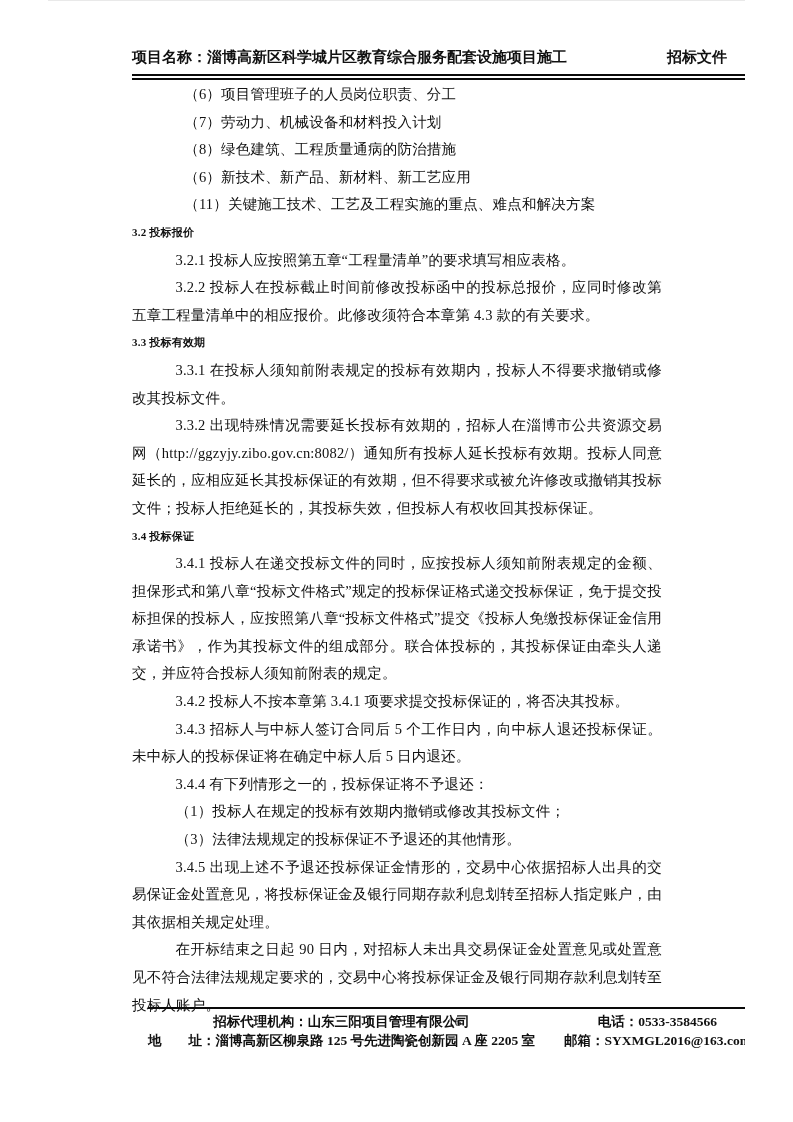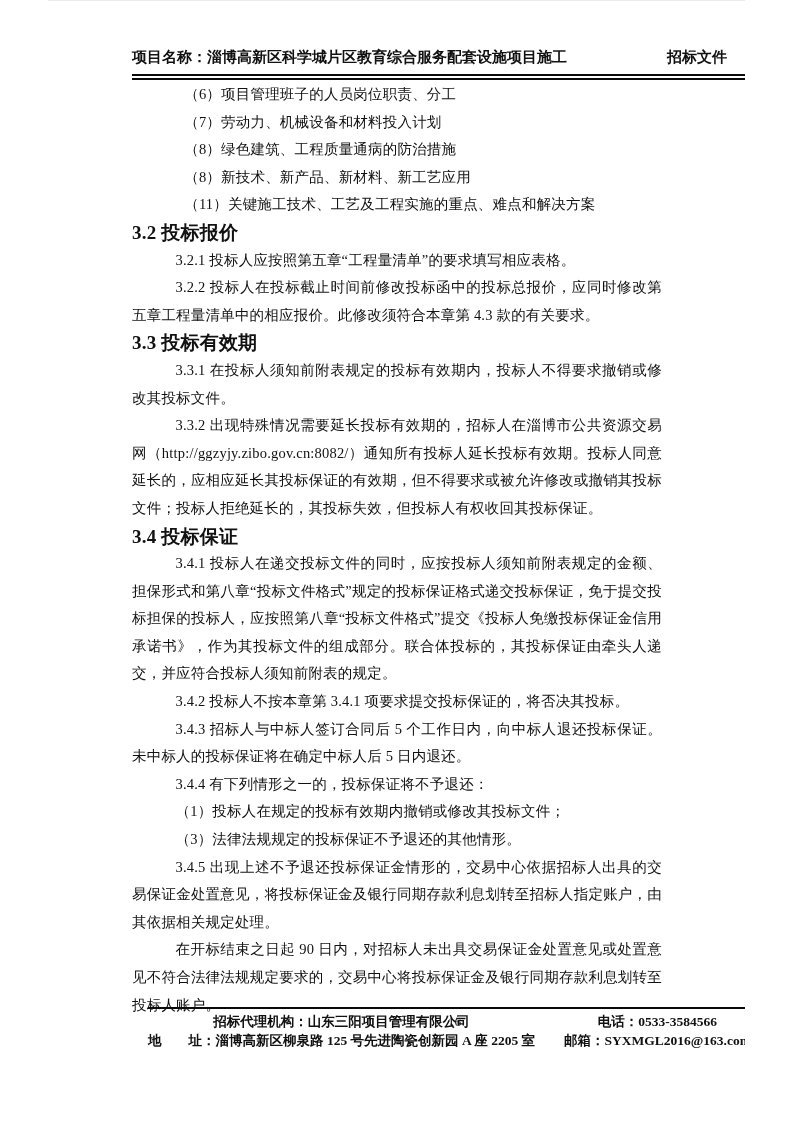--- a/index.html
+++ b/index.html
@@ -41,21 +41,21 @@
     position: absolute;
     left: 84px;
     right: 83px;
     top: 80px;
     font-size: 14.5px;
     line-height: 27.6px;
     letter-spacing: 0.2px;
   }
   .body p { margin: 0; }
   .b-li  { text-indent: 3.6em; text-align: left; }
-  .b-h   { font-weight: 700; text-indent: 0; font-size: 19px; }
+  .b-h   { font-weight: 700; text-indent: 0; font-size: 11px; }
   .b-p   { text-indent: 3em; text-align: justify; text-justify: inter-character; }
   
   .footer {
     position: absolute;
     left: 100px;
     width: 613px;
     top: 1006px;
     text-align: center;
   }
   .footer-rule { border-top: 2px solid #0a0a0a; }
@@ -85,21 +85,21 @@
       <span class="header-project">项目名称：淄博高新区科学城片区教育综合服务配套设施项目施工</span>
       <span class="header-doc">招标文件</span>
     </div>
     <div class="header-rule"></div>
   </div>
 
   <div class="body">
     <p class="b-li">（6）项目管理班子的人员岗位职责、分工</p>
     <p class="b-li">（7）劳动力、机械设备和材料投入计划</p>
     <p class="b-li">（8）绿色建筑、工程质量通病的防治措施</p>
-    <p class="b-li">（8）新技术、新产品、新材料、新工艺应用</p>
+    <p class="b-li">（6）新技术、新产品、新材料、新工艺应用</p>
     <p class="b-li">（11）关键施工技术、工艺及工程实施的重点、难点和解决方案</p>
     <p class="b-h">3.2 投标报价</p>
     <p class="b-p">3.2.1 投标人应按照第五章“工程量清单”的要求填写相应表格。</p>
     <p class="b-p">3.2.2 投标人在投标截止时间前修改投标函中的投标总报价，应同时修改第五章工程量清单中的相应报价。此修改须符合本章第 4.3 款的有关要求。</p>
     <p class="b-h">3.3 投标有效期</p>
     <p class="b-p">3.3.1 在投标人须知前附表规定的投标有效期内，投标人不得要求撤销或修改其投标文件。</p>
     <p class="b-p">3.3.2 出现特殊情况需要延长投标有效期的，招标人在淄博市公共资源交易网（http://ggzyjy.zibo.gov.cn:8082/）通知所有投标人延长投标有效期。投标人同意延长的，应相应延长其投标保证的有效期，但不得要求或被允许修改或撤销其投标文件；投标人拒绝延长的，其投标失效，但投标人有权收回其投标保证。</p>
     <p class="b-h">3.4 投标保证</p>
     <p class="b-p">3.4.1 投标人在递交投标文件的同时，应按投标人须知前附表规定的金额、担保形式和第八章“投标文件格式”规定的投标保证格式递交投标保证，免于提交投标担保的投标人，应按照第八章“投标文件格式”提交《投标人免缴投标保证金信用承诺书》，作为其投标文件的组成部分。联合体投标的，其投标保证由牵头人递交，并应符合投标人须知前附表的规定。</p>
     <p class="b-p">3.4.2 投标人不按本章第 3.4.1 项要求提交投标保证的，将否决其投标。</p>

